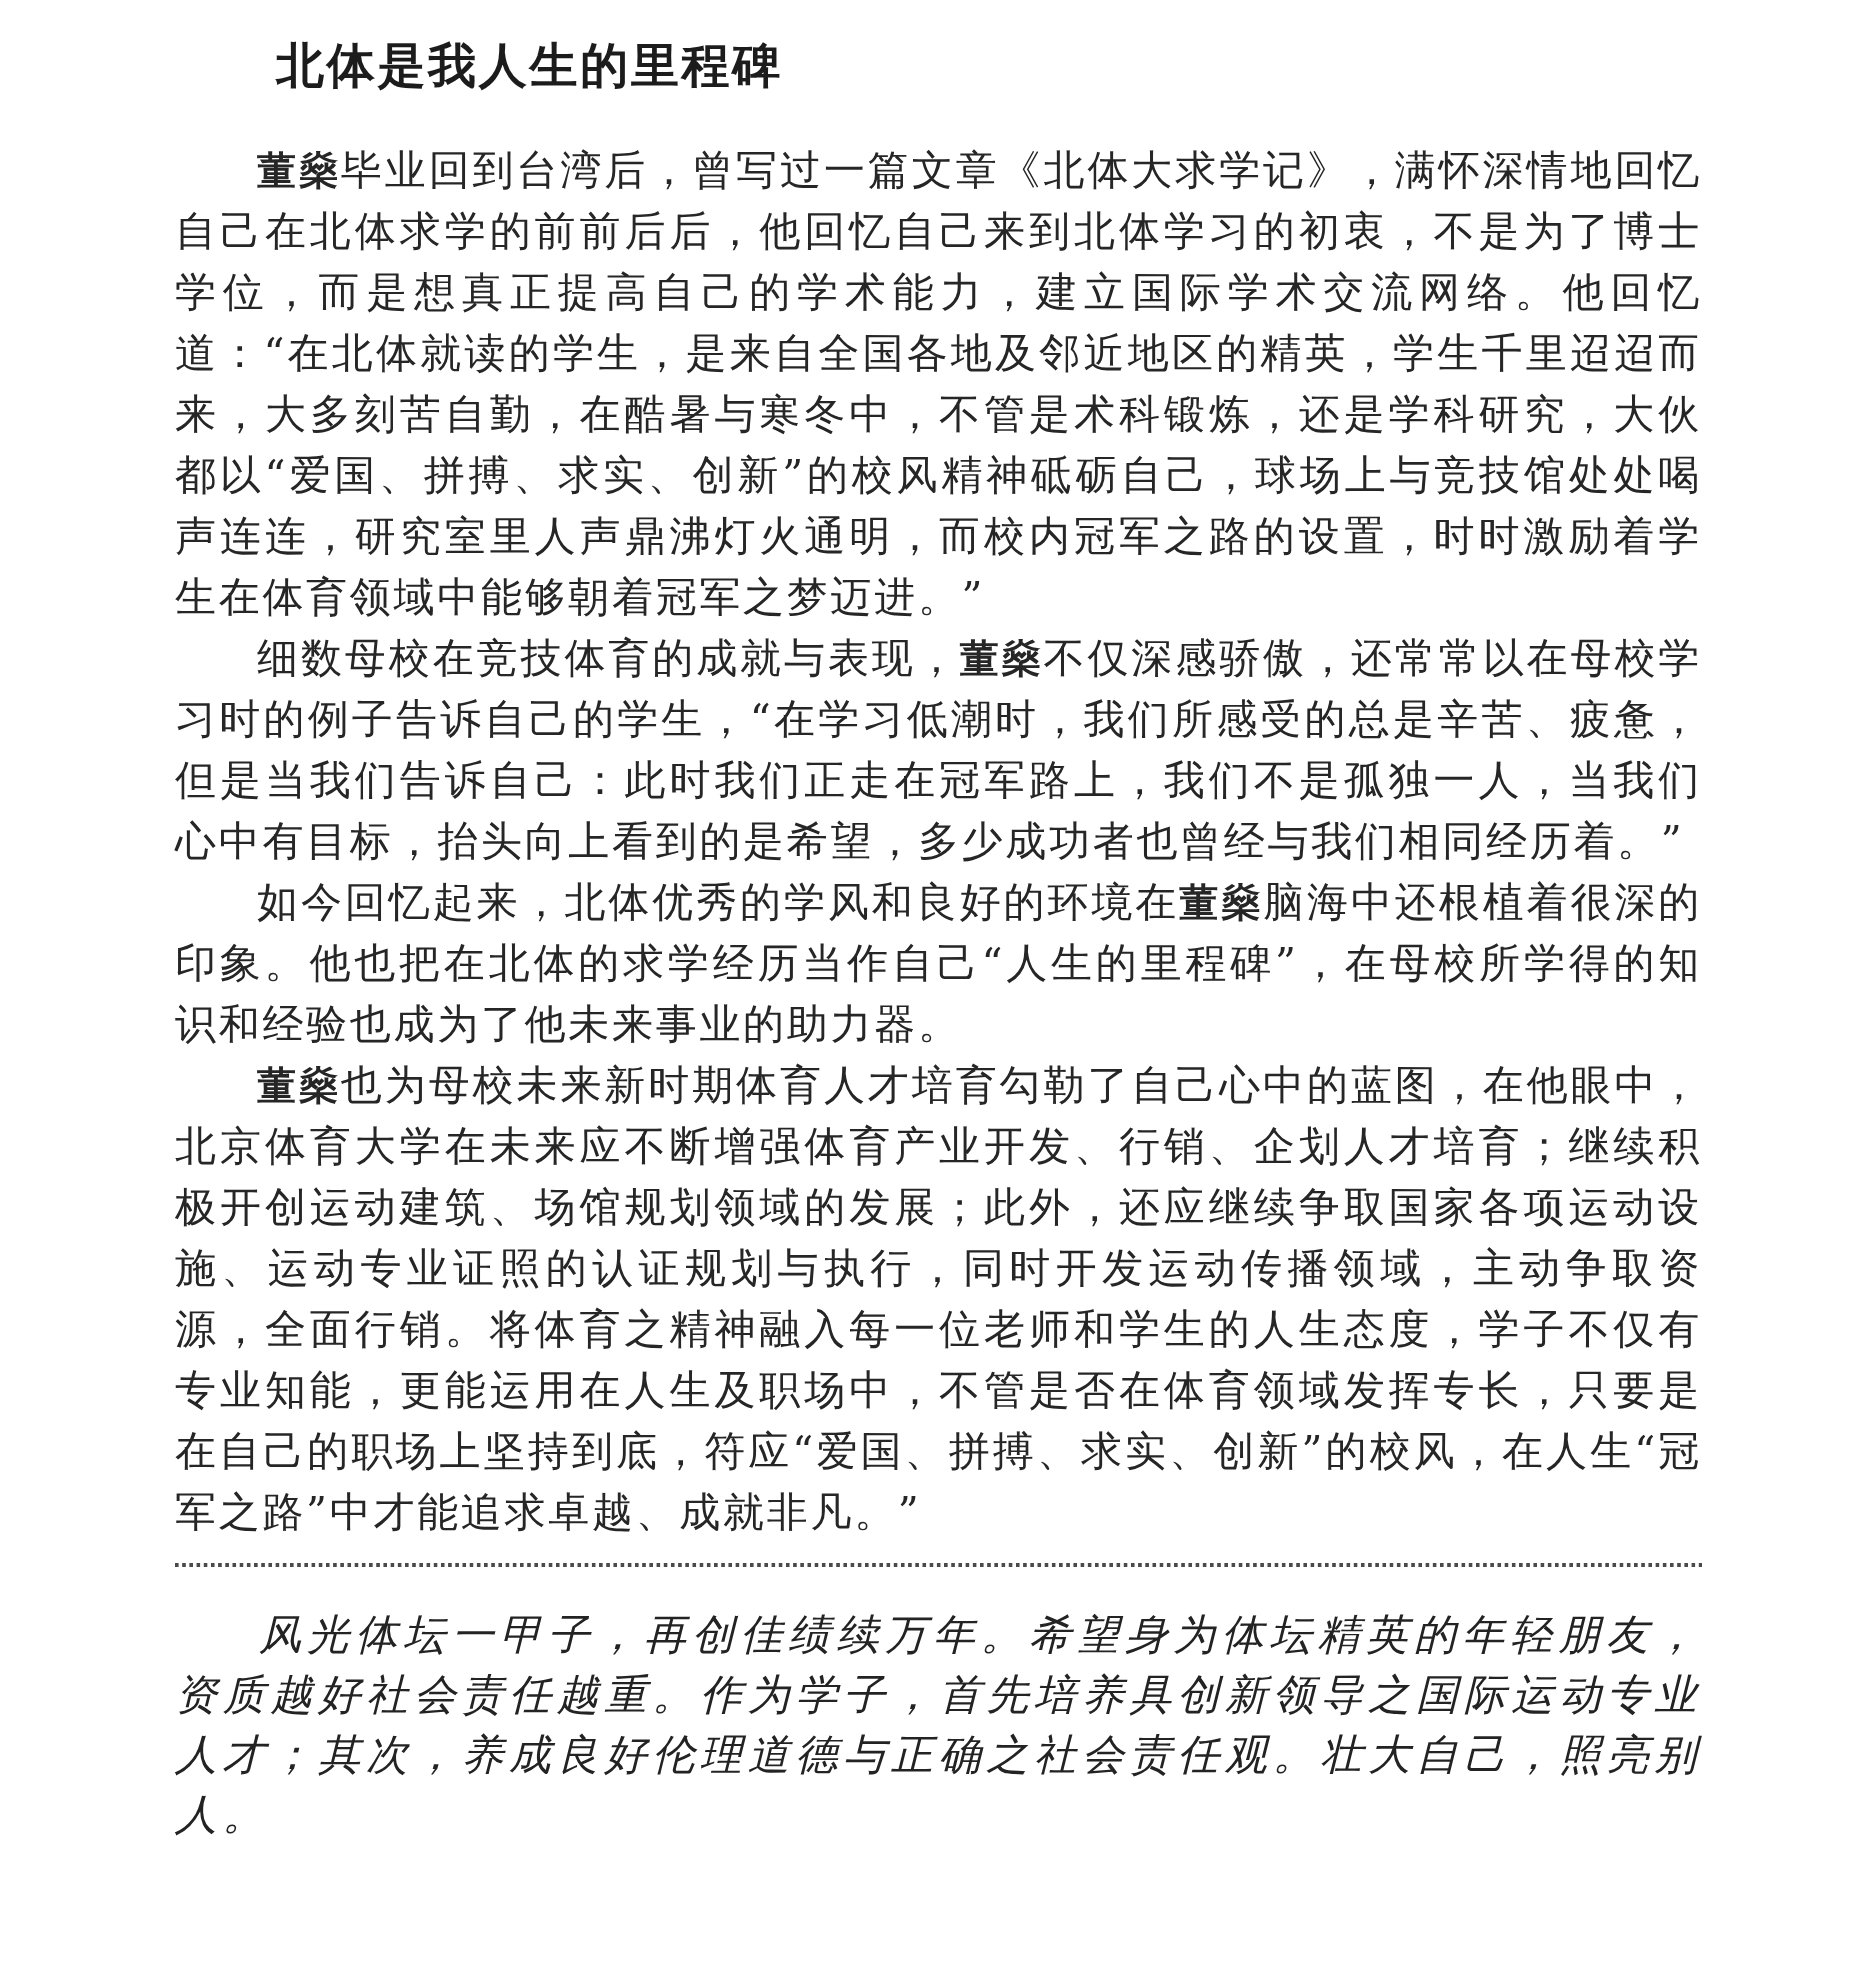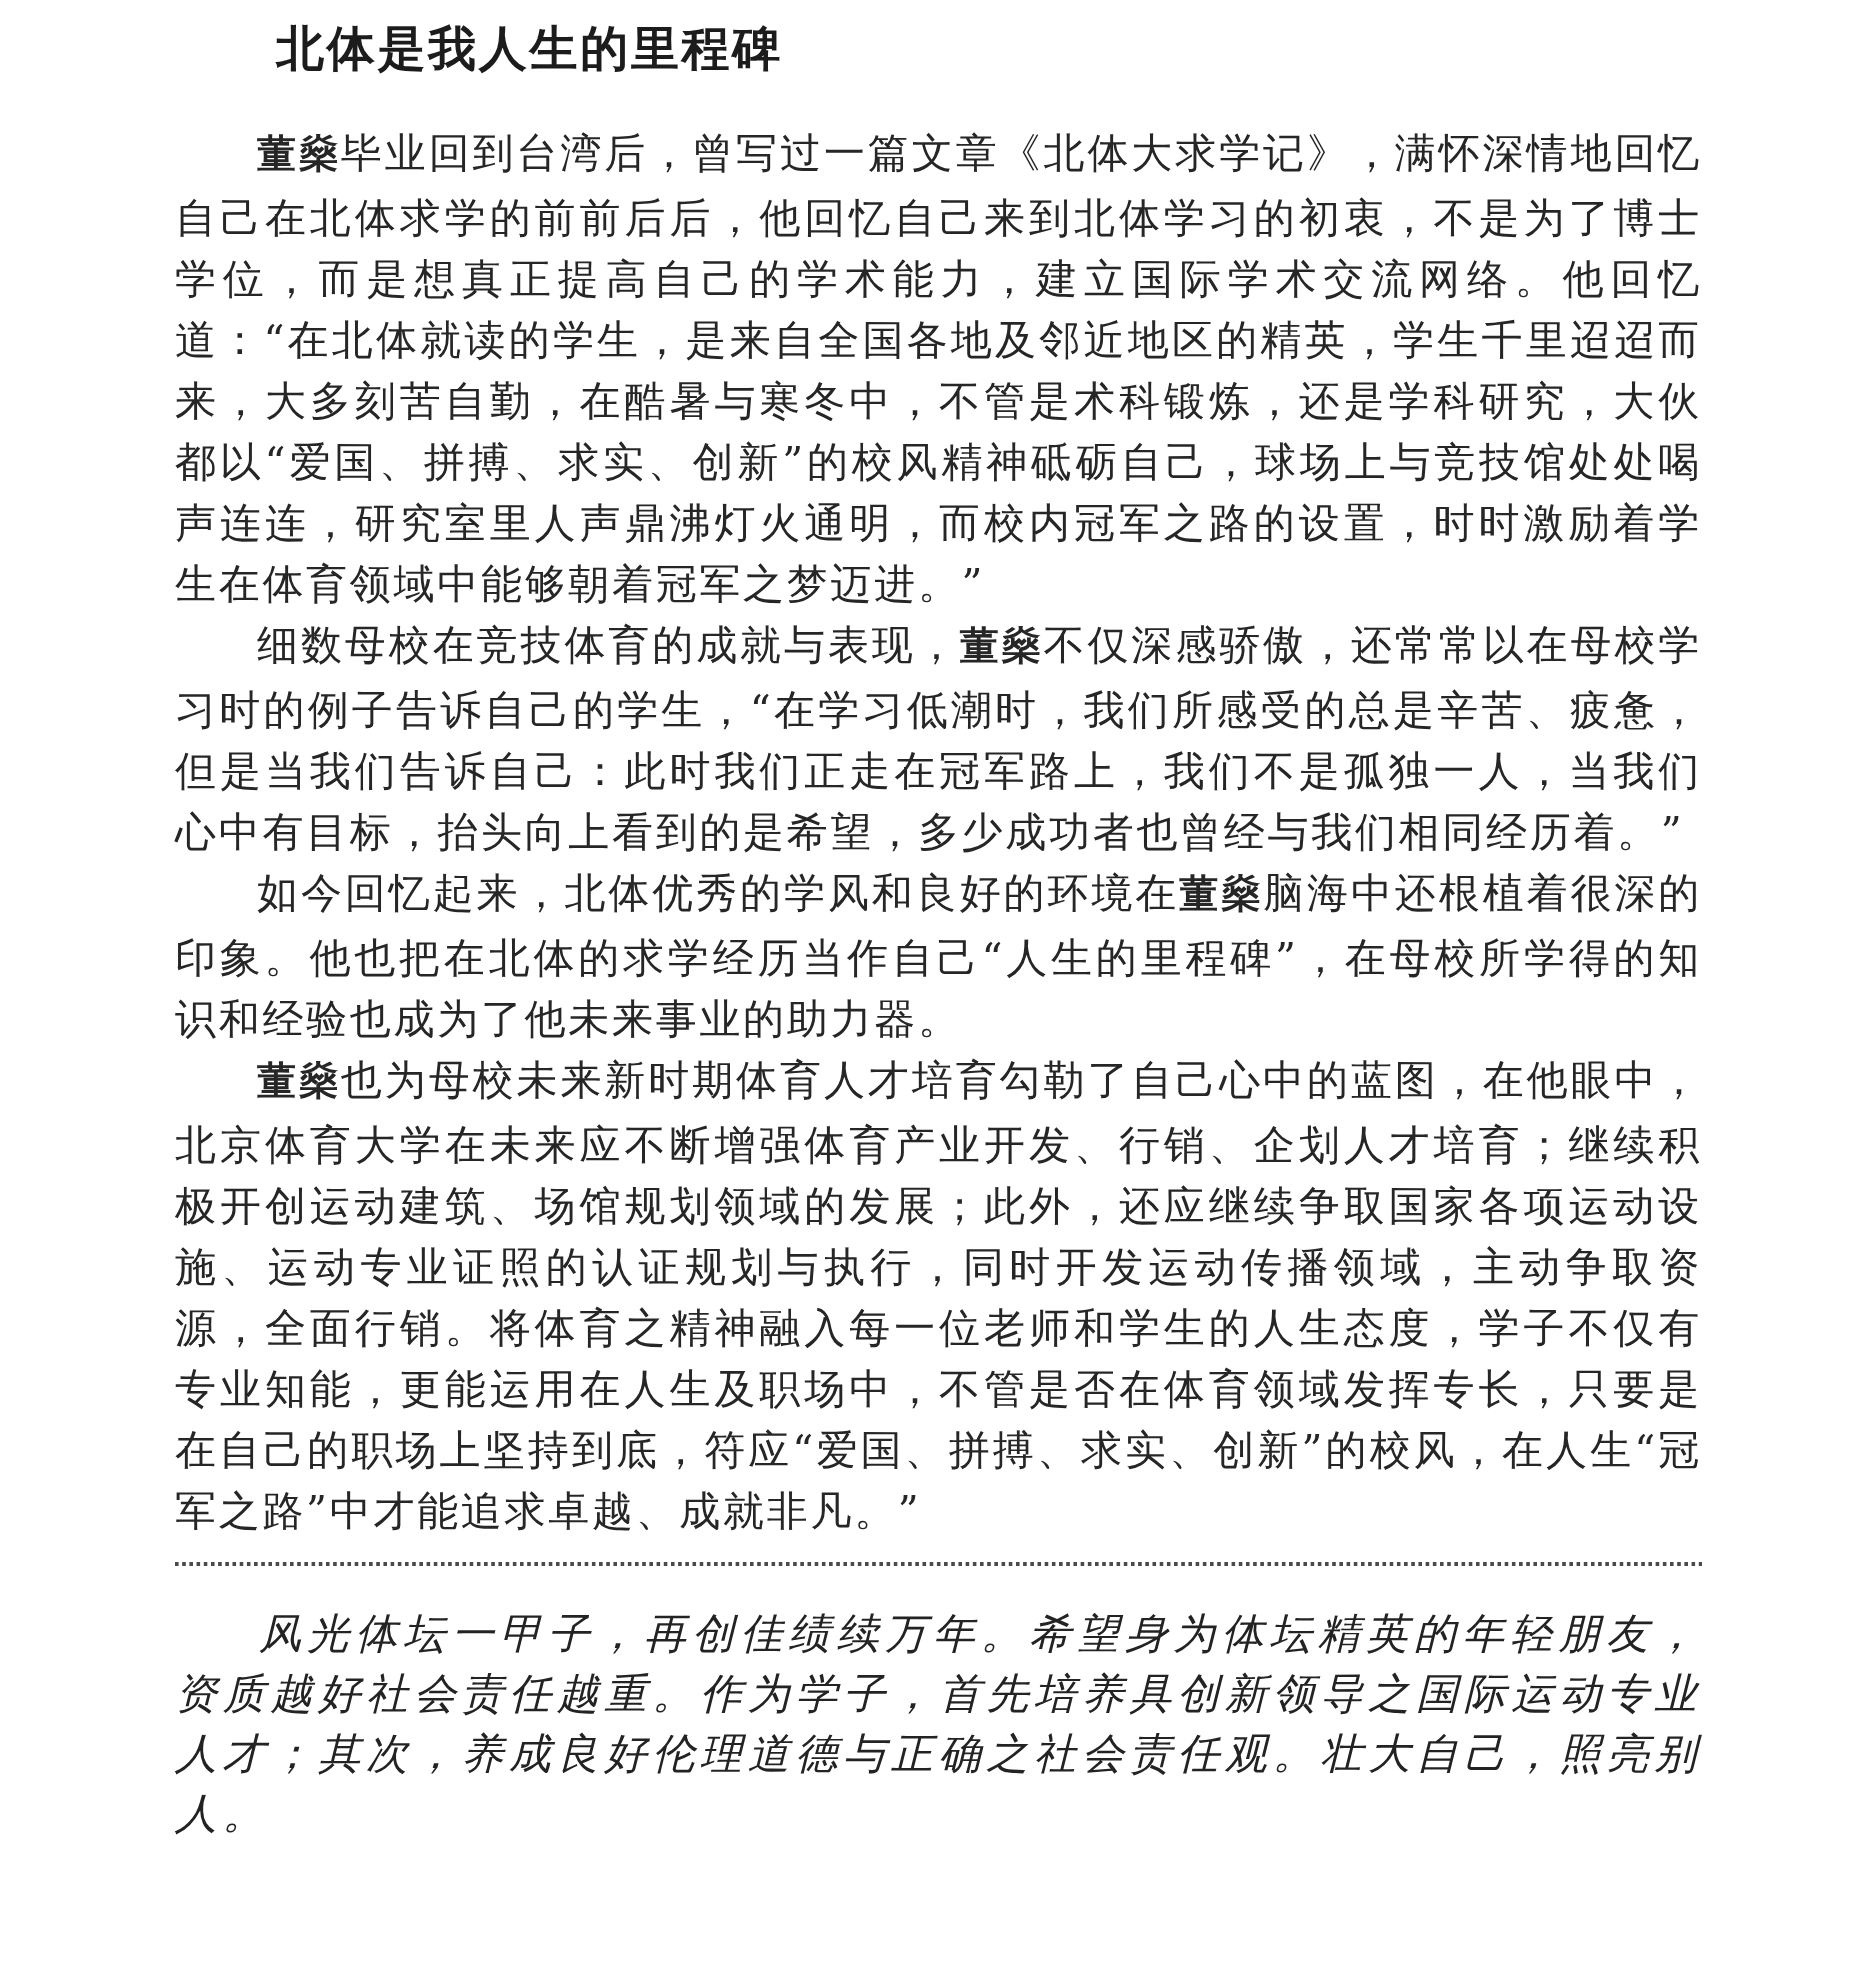--- a/index.html
+++ b/index.html
@@ -11,21 +11,21 @@
     width: 1871px;
     height: 1970px;
     overflow: hidden;
     color: var(--ink, #222222);
     font-family: "DejaVu Serif", "Liberation Serif", serif;
   }
   .page {
     box-sizing: border-box;
     width: 1871px;
     height: 1970px;
-    padding: 15px 169px 0 175px;
+    padding: 32px 169px 0 175px;
     background: #ffffff;
   }
   .chapter-title {
     margin: 5.4px 0 47px 101px;
     font-family: "DejaVu Sans", "Liberation Sans", sans-serif;
     font-weight: 700;
     font-size: 48px;
     line-height: 56px;
     letter-spacing: 2.7px;
     color: #1c1c1c;
@@ -36,21 +36,21 @@
     line-height: 61px;
     letter-spacing: 2.7px;
     text-align: justify;
     text-justify: inter-character;
     text-indent: 2em;
     color: #262626;
   }
   .para .run { font-weight: 400; }
   .para .name-bold {
     font-weight: 700;
-    font-family: Liberation Mono, monospace;
+    font-family: Liberation Sans, sans-serif;
     font-size: 39px;
   }
   .section-heading {
     margin: 70px 0 0 7.2px;
     font-family: "DejaVu Serif", "Liberation Serif", serif;
     font-style: italic;
     font-weight: 700;
     font-size: 67px;
     line-height: 72px;
     letter-spacing: 7.2px;

